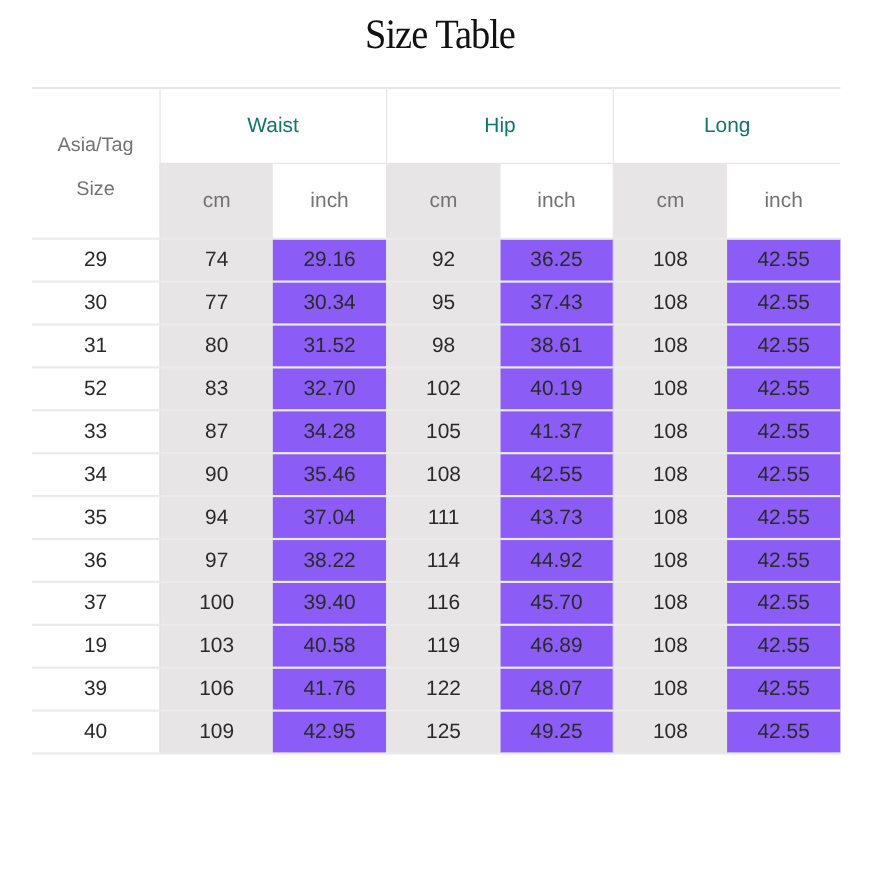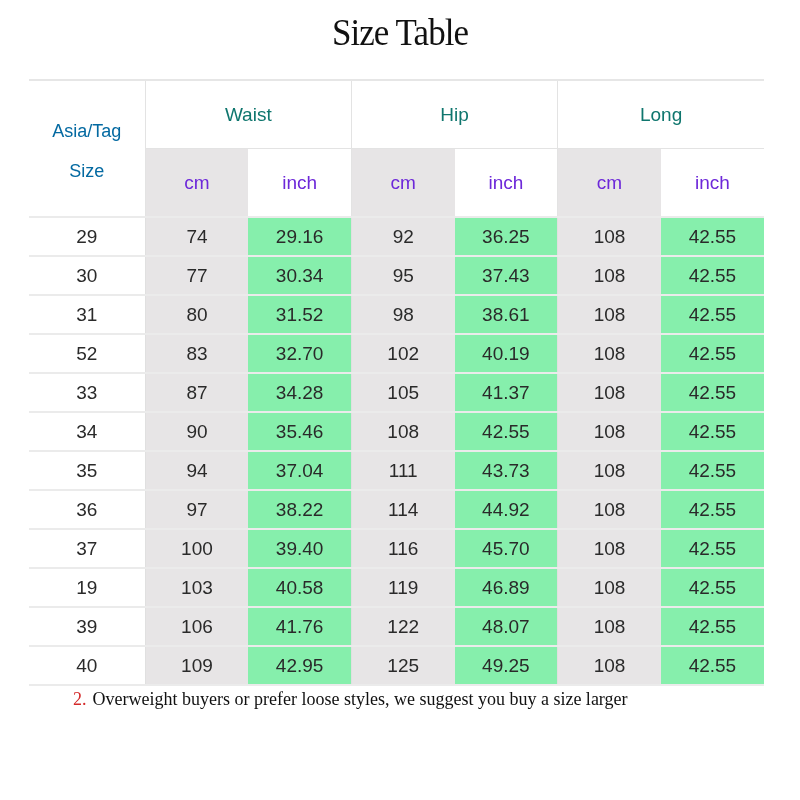--- a/index.html
+++ b/index.html
@@ -16,27 +16,27 @@
     color:#2a2a2a;
   }
   table.size td, table.size th {
     text-align:center; vertical-align:middle; padding:0;
     font-weight:normal; font-size:19px;
   }
   table.size col.c0 { width:116px; }
   table.size col.cx { width:103px; }
   .hdr-top th { height:67px; border-top:2px solid #e6e6e6; }
   .hdr-top th.group { border-left:1px solid #e3e3e3; font-size:19px; color:#0f766e; }
-  .hdr-top th.sizehdr { font-size:18px; line-height:40px; color:#0369a1; padding-top:4px; }
-  .hdr-sub th { height:67px; border-top:1px solid #e3e3e3; font-size:18px; color:#6d28d9; }
+  .hdr-top th.sizehdr { font-size:18px; line-height:40px; color:#737373; padding-top:4px; }
+  .hdr-sub th { height:67px; border-top:1px solid #e3e3e3; font-size:18px; color:#737373; }
   .hdr-sub th.unit-cm { background:#e7e5e6; border-left:1px solid #e3e3e3; }
   tbody td { height:37px; border-top:2px solid #ebebeb; }
   tbody tr:last-child td { border-bottom:2px solid #ebebeb; }
   tbody td.cm { background:#e7e5e6; border-left:1px solid #e0e0e0; }
-  tbody td.inch { background:#86efac;margin-left:36px; }
+  tbody td.inch { background:#8b5cf6;margin-left:36px; }
   .notes {
     position:absolute; left:73px; top:683px; width:720px;
     font-family:"Liberation Serif", "DejaVu Serif", serif;
     font-size:18px; color:#111; line-height:33px;
   }
   .notes .num { color:#d42a2a; margin-right:6px; }
 </style>
 </head>
 <body>
 
@@ -177,16 +177,13 @@
         <td class="inch">42.95</td>
         <td class="cm">125</td>
         <td class="inch">49.25</td>
         <td class="cm">108</td>
         <td class="inch">42.55</td>
       </tr>
     </tbody>
 </table>
 
 <div class="notes">
-  <div>
-    <span class="num">2.</span><span>Overweight buyers or prefer loose styles, we suggest you buy a size larger</span>
-  </div>
 </div>
 
 </body></html>

